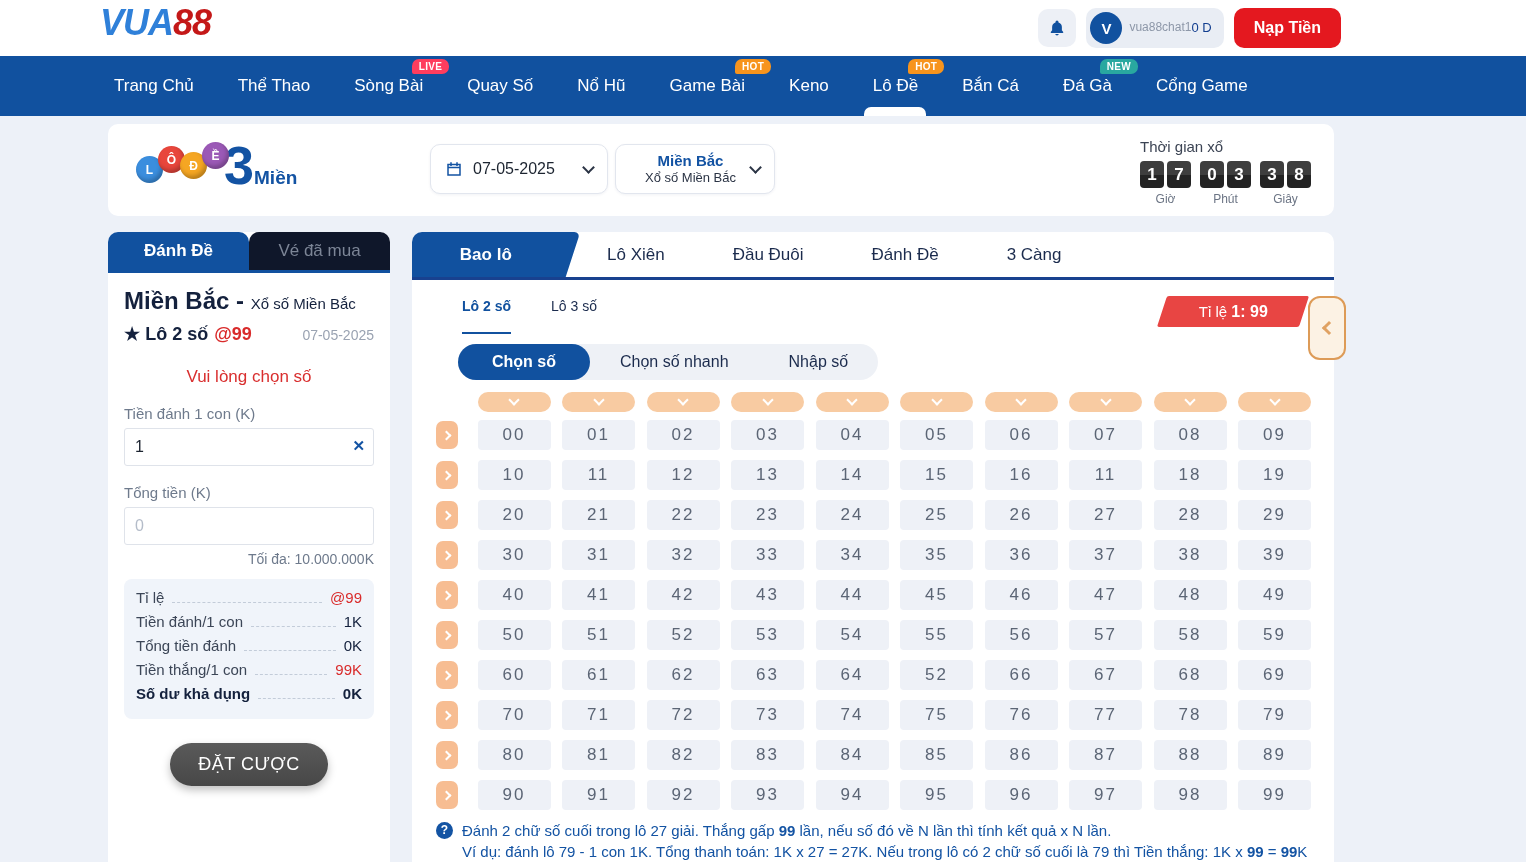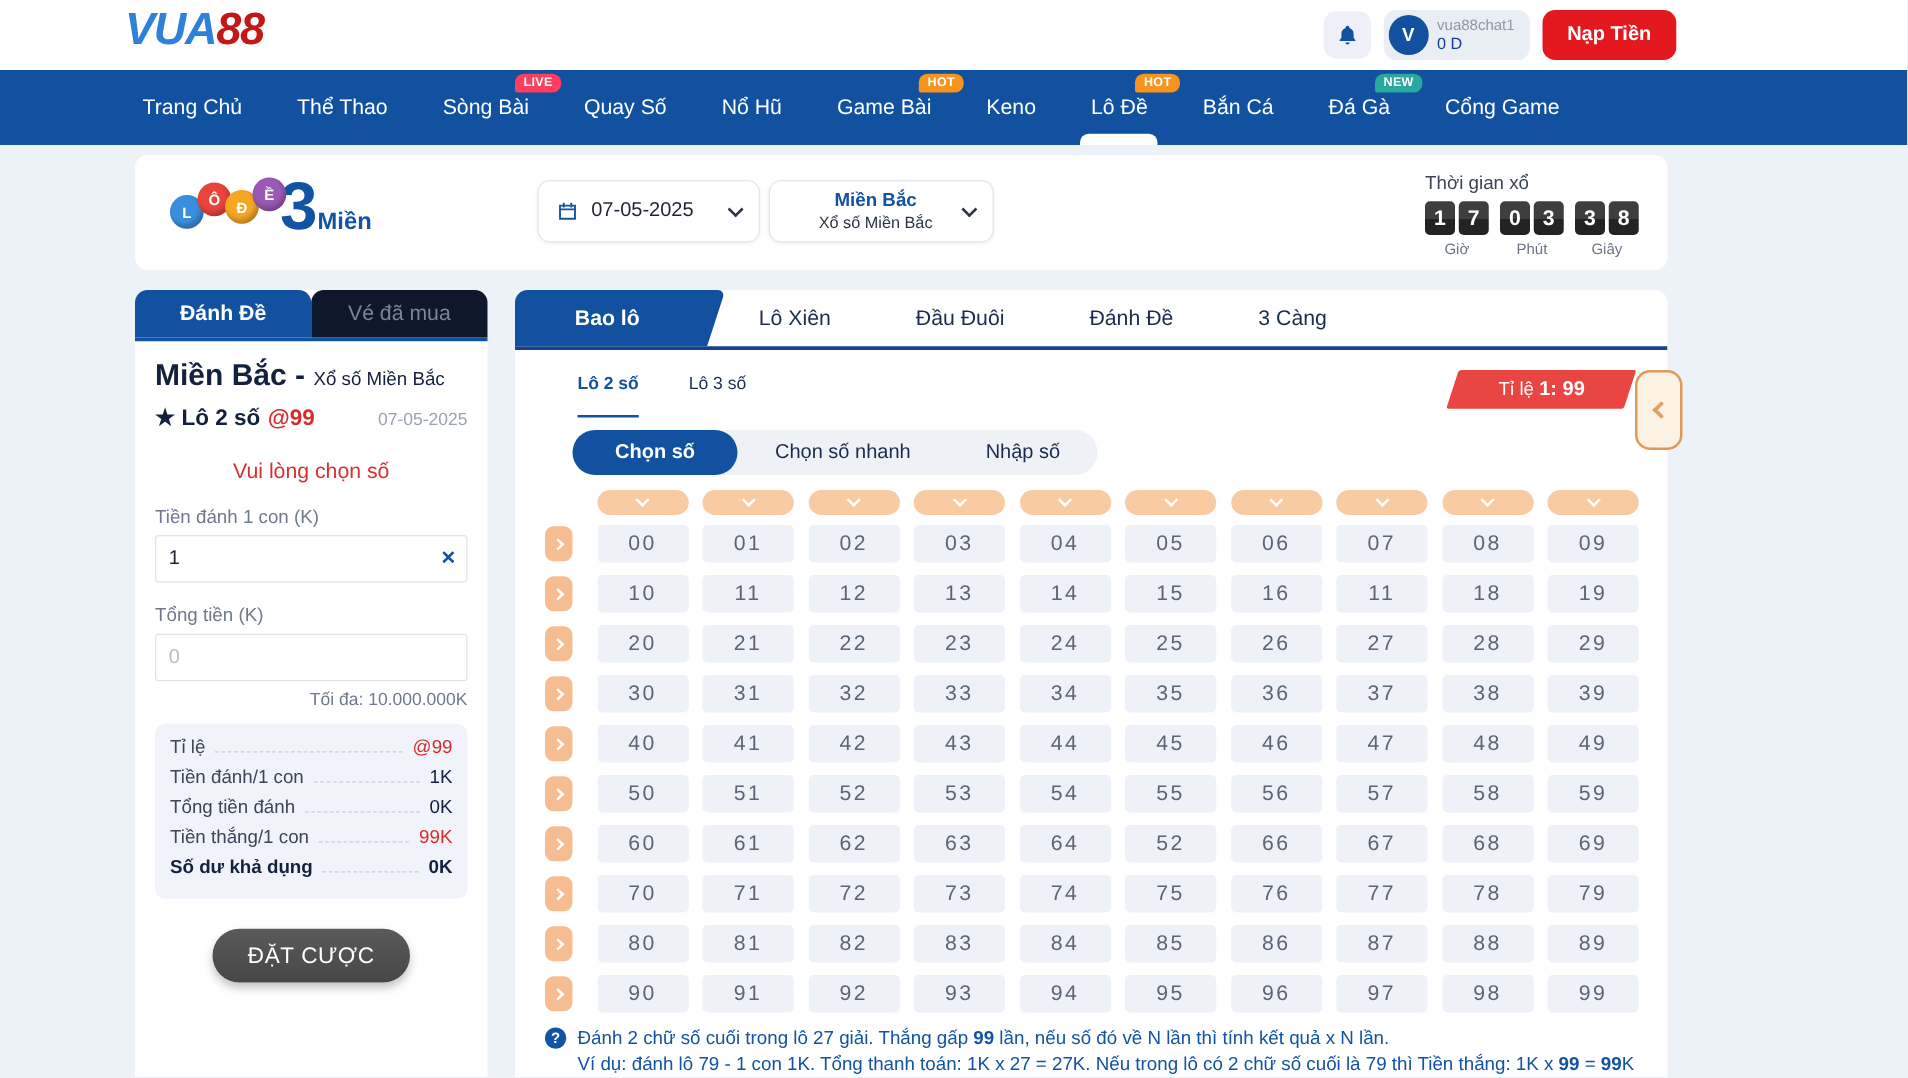--- a/index.html
+++ b/index.html
@@ -8,21 +8,21 @@
 
   
   .header { position:absolute; top:0; left:0; right:0; height:56px; background:#fff; z-index:5; }
   .logo { position:absolute; left:100px; top:2px; font-size:36px; font-weight:bold; font-style:italic; letter-spacing:-1px; }
   .logo .l1 { color:#2f80d9; }
   .logo .l2 { color:#c41818; }
   .header-right { position:absolute; right:185px; top:8px; display:flex; align-items:center; gap:10px; }
   .bell-btn { width:38px; height:38px; background:#edf0f6; border-radius:10px; display:flex; align-items:center; justify-content:center; cursor:pointer; }
   .user-chip { height:40px; background:#e9edf4; border-radius:10px; display:flex; align-items:center; gap:7px; padding:0 12px 0 4px; cursor:pointer; }
   .avatar { width:32px; height:32px; border-radius:50%; background:#11519f; color:#fff; font-weight:bold; font-size:15px; display:flex; align-items:center; justify-content:center; }
-  .user-texts { display:flex; flex-direction:column; line-height:1.2; }
+  .user-texts { display:flex; flex-direction:row; line-height:1.2; }
   .username { font-size:12px; color:#8d97a8; }
   .balance { font-size:13px; font-weight:normal; color:#123e8f; }
   .deposit-btn { height:40px; padding:0 20px; background:#e4181f; border:none; border-radius:10px; color:#fff; font-weight:bold; font-size:16px; font-family:inherit; cursor:pointer; }
 
   
   .nav { position:absolute; top:56px; left:0; right:0; height:60px; background:#11519f; display:flex; align-items:center; padding-left:92px; z-index:4; }
   .nav-item { position:relative; height:100%; display:flex; align-items:center; padding:0 22px; color:#fff; font-size:17px; cursor:pointer; white-space:nowrap; }
   .nav-item.active::after { content:""; position:absolute; bottom:0; left:50%; transform:translateX(-50%); width:62px; height:9px; background:#fff; border-radius:7px 7px 0 0; }
   .nav-badge { position:absolute; top:3px; right:-4px; font-size:10px; font-weight:bold; color:#fff; padding:2px 7px; border-radius:7px 7px 7px 2px; letter-spacing:.3px; }
   .b-live { background:#ff3d5e; }
@@ -35,21 +35,21 @@
   .ball { width:27px; height:27px; border-radius:50%; color:#fff; font-size:12px; font-weight:bold; display:flex; align-items:center; justify-content:center; margin-right:-5px; box-shadow:inset -2px -3px 4px rgba(0,0,0,.25); }
   .ball.b0 { background:#3b8ede; margin-bottom:6px; }
   .ball.b1 { background:#e8463c; margin-bottom:16px; }
   .ball.b2 { background:#f5a623; margin-bottom:10px; }
   .ball.b3 { background:#9b59b6; margin-bottom:20px; z-index:1; }
   .lotto-3 { font-size:54px; font-weight:bold; color:#1353a3; line-height:.85; letter-spacing:-2px; }
   .lotto-suffix { font-size:19px; font-weight:bold; color:#1353a3; margin-left:2px; }
   .select-box { position:absolute; top:20px; height:50px; background:#fff; border:1px solid #e2e6ee; border-radius:10px; display:flex; align-items:center; cursor:pointer; box-shadow:0 1px 3px rgba(20,40,90,.06); }
   .date-select { left:322px; width:178px; padding:0 14px; gap:10px; }
   .date-value { font-size:16px; color:#1c2430; flex:1; }
-  .region-select { left:507px; width:180px; padding:0 14px; }
+  .region-select { left:507px; width:160px; padding:0 14px; }
   .region-texts { flex:1; text-align:center; line-height:1.25; }
   .region-title { font-size:15px; font-weight:bold; color:#1353a3; }
   .region-sub { font-size:13px; color:#2b3445; }
   .chev-down { width:9px; height:9px; border-right:2px solid #2b3445; border-bottom:2px solid #2b3445; transform:rotate(45deg); margin-top:-4px; flex:none; }
   .countdown { position:absolute; right:16px; top:14px; width:178px; }
   .countdown-label { font-size:15px; color:#3c4454; margin-bottom:6px; }
   .timer-groups { display:flex; gap:9px; }
   .timer-group { display:flex; flex-direction:column; align-items:center; }
   .timer-boxes { display:flex; gap:3px; }
   .digit { width:24px; height:27px; background:linear-gradient(180deg,#3e3e3e 0 52%,#232323 52% 100%); border-radius:4px; color:#fff; font-weight:bold; font-size:17px; text-align:center; line-height:27px; }

